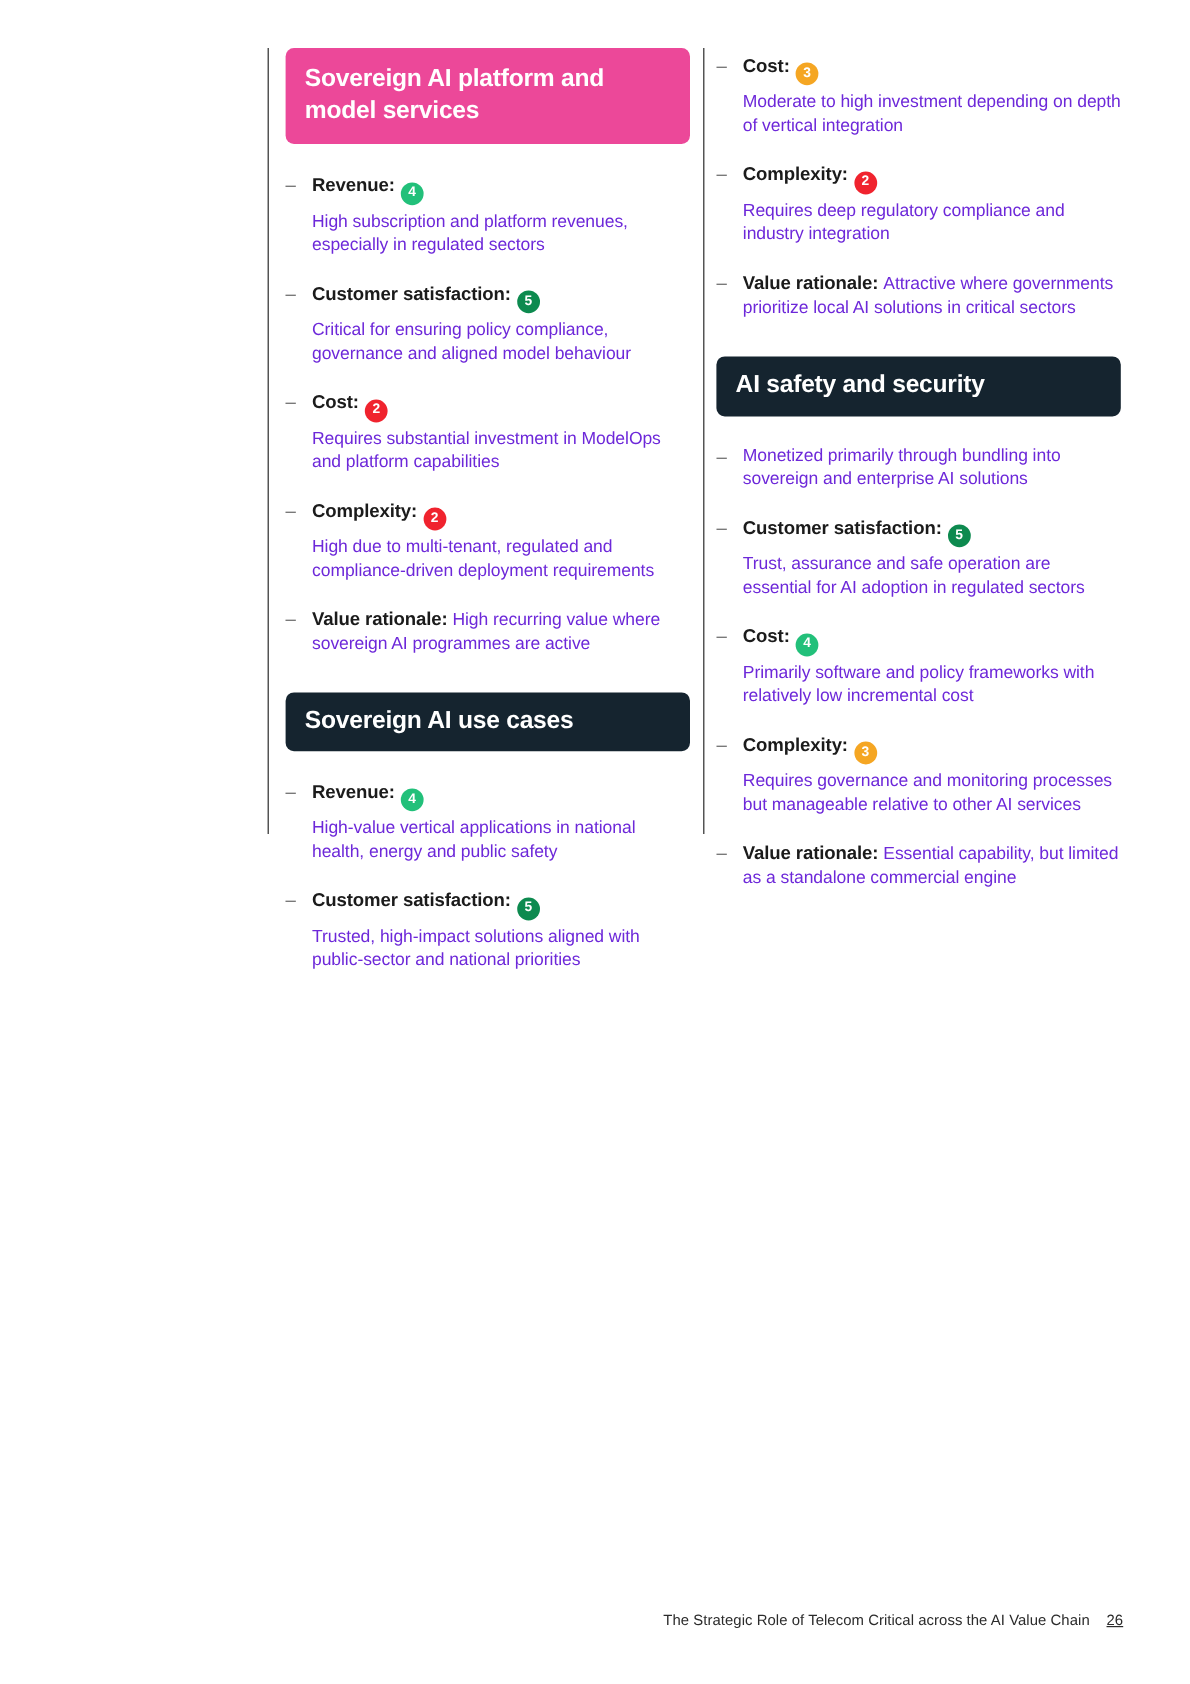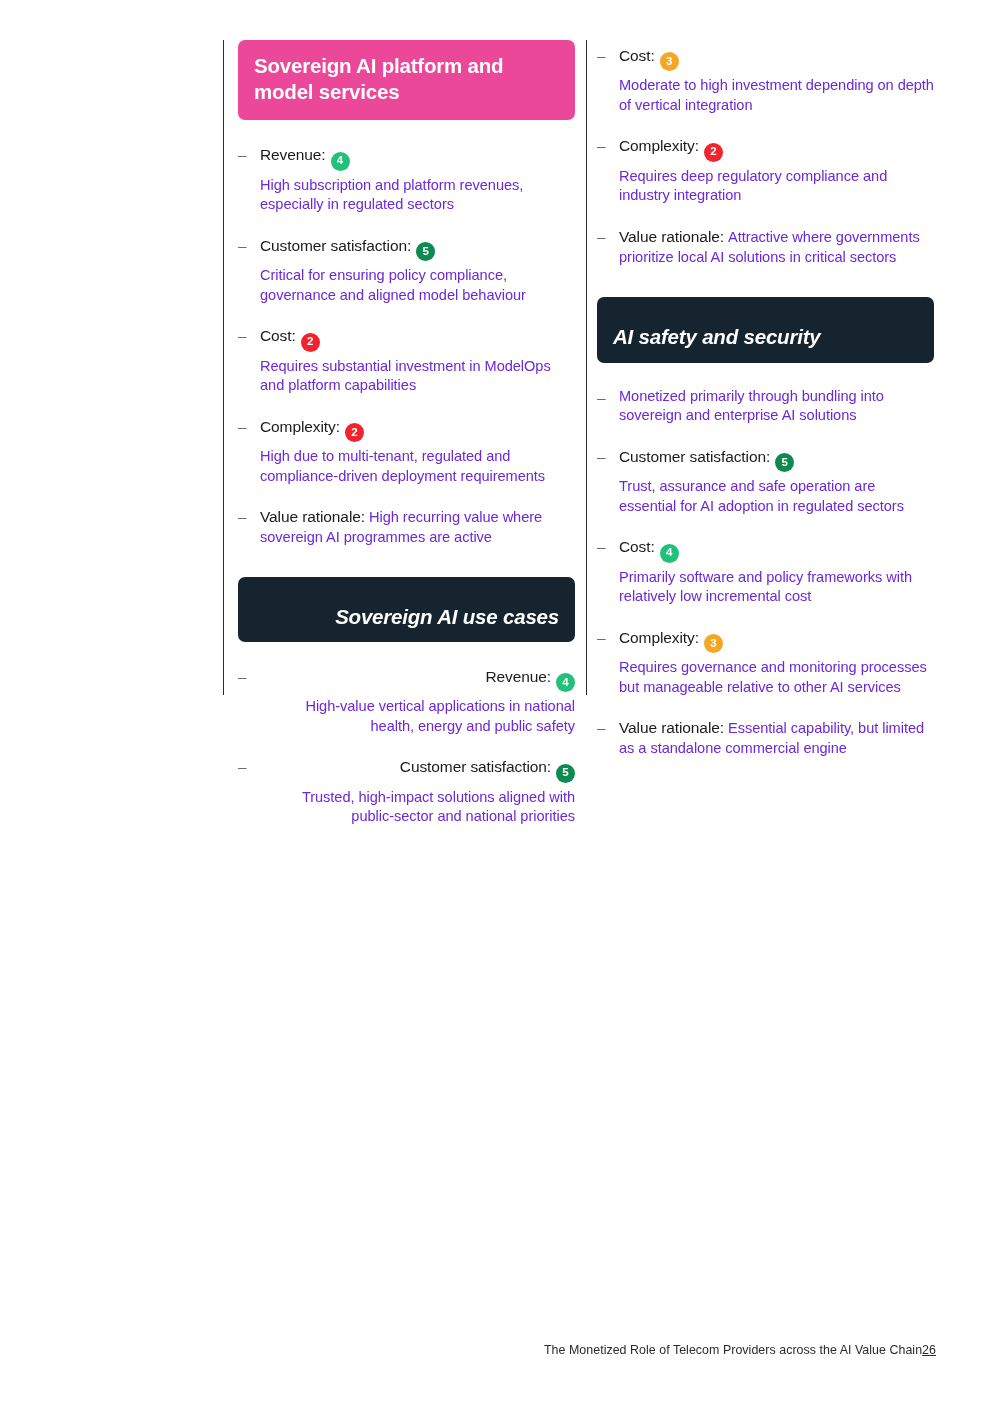--- a/index.html
+++ b/index.html
@@ -21,32 +21,32 @@
   #col-right{left:597px;}
 
   
   .banner{
     background:#15242f;color:#ffffff;border-radius:7px;
     padding:13px 16px 15px 16px;
     font-size:20.5px;font-weight:700;line-height:1.28;
     letter-spacing:-0.2px;
     box-sizing:border-box;width:100%;
   }
-  .banner.tight{padding-top:27px;padding-bottom:12px;font-style:italic;}
+  .banner.tight{padding-top:11px;padding-bottom:12px;}
 
   
   .blist{margin:0;padding:0;list-style:none;}
   .bullet{position:relative;padding-left:22px;margin-top:20px;}
   .bullet:first-child{margin-top:24px;}
   .dash{
     position:absolute;left:0;top:0px;color:#6d6d6d;
     font-size:15.5px;line-height:22px;
   }
   .label{
-    font-size:15.5px;font-weight:400;color:#1b1b1b;
+    font-size:15.5px;font-weight:700;color:#1b1b1b;
     line-height:22px;letter-spacing:-0.1px;margin-top:12px;
   }
   .badge{
     display:inline-flex;align-items:center;justify-content:center;
     width:19px;height:19px;border-radius:50%;
     color:#ffffff;font-size:11.5px;font-weight:700;
     line-height:1;vertical-align:-4px;margin-left:5px;
     font-family:"Liberation Sans","DejaVu Sans",sans-serif;
   }
   .desc{
@@ -57,21 +57,21 @@
   .bullet.inline .desc{display:inline;margin-top:16px;}
   .bullet.inline .label{display:inline;}
   .inline-wrap{font-size:14.6px;line-height:19.6px;color:#5c5c5c;}
 
   
   .footer{
     position:absolute;left:0;right:56px;bottom:46px;
     text-align:right;font-size:12.4px;color:#2b2b2b;
     letter-spacing:0.05px;
   }
-  .footer .pgnum{font-weight:400;text-decoration:underline;}
+  .footer .pgnum{margin-left:14px;font-weight:400;text-decoration:underline;}
 </style>
 </head>
 <body>
 
 <div class="page">
 
   <div class="rule" id="rule-left"></div>
   <div class="rule" id="rule-mid"></div>
 
   <div class="col" id="col-left">
@@ -97,21 +97,21 @@
             <span class="dash">–</span>
             <div><span class="label">Complexity:</span><span class="badge" style="background: rgb(240, 35, 46);">2</span></div>
             <div class="desc">High due to multi-tenant, regulated and compliance-driven deployment requirements</div>
           </li>
           <li class="bullet inline">
             <span class="dash">–</span>
             <div class="inline-wrap"><span class="label">Value rationale:</span> <span class="desc">High recurring value where sovereign AI programmes are active</span></div>
           </li>
         </ul>
       </div>
-      <div style="margin-top: 29px; text-align: right;">
+      <div style="margin-top: 29px;">
         <div class="banner tight" style="background: rgb(21, 36, 47);">Sovereign AI use cases</div>
         <ul class="blist">
           <li class="bullet" style="margin-top: 24px;">
             <span class="dash">–</span>
             <div><span class="label">Revenue:</span><span class="badge" style="background: rgb(34, 192, 122);">4</span></div>
             <div class="desc">High-value vertical applications in national health, energy and public safety</div>
           </li>
           <li class="bullet">
             <span class="dash">–</span>
             <div><span class="label">Customer satisfaction:</span><span class="badge" style="background: rgb(13, 138, 79);">5</span></div>
@@ -163,16 +163,16 @@
           </li>
           <li class="bullet inline">
             <span class="dash">–</span>
             <div class="inline-wrap"><span class="label">Value rationale:</span> <span class="desc">Essential capability, but limited as a standalone commercial engine</span></div>
           </li>
         </ul>
       </div>
     </div>
 
   <div class="footer">
-    <span>The Monetized Role of Telecom Providers across the AI Value Chain</span><span class="pgnum">26</span>
+    <span>The Strategic Role of Telecom Critical across the AI Value Chain</span><span class="pgnum">26</span>
   </div>
 
 </div>
 
 </body></html>

